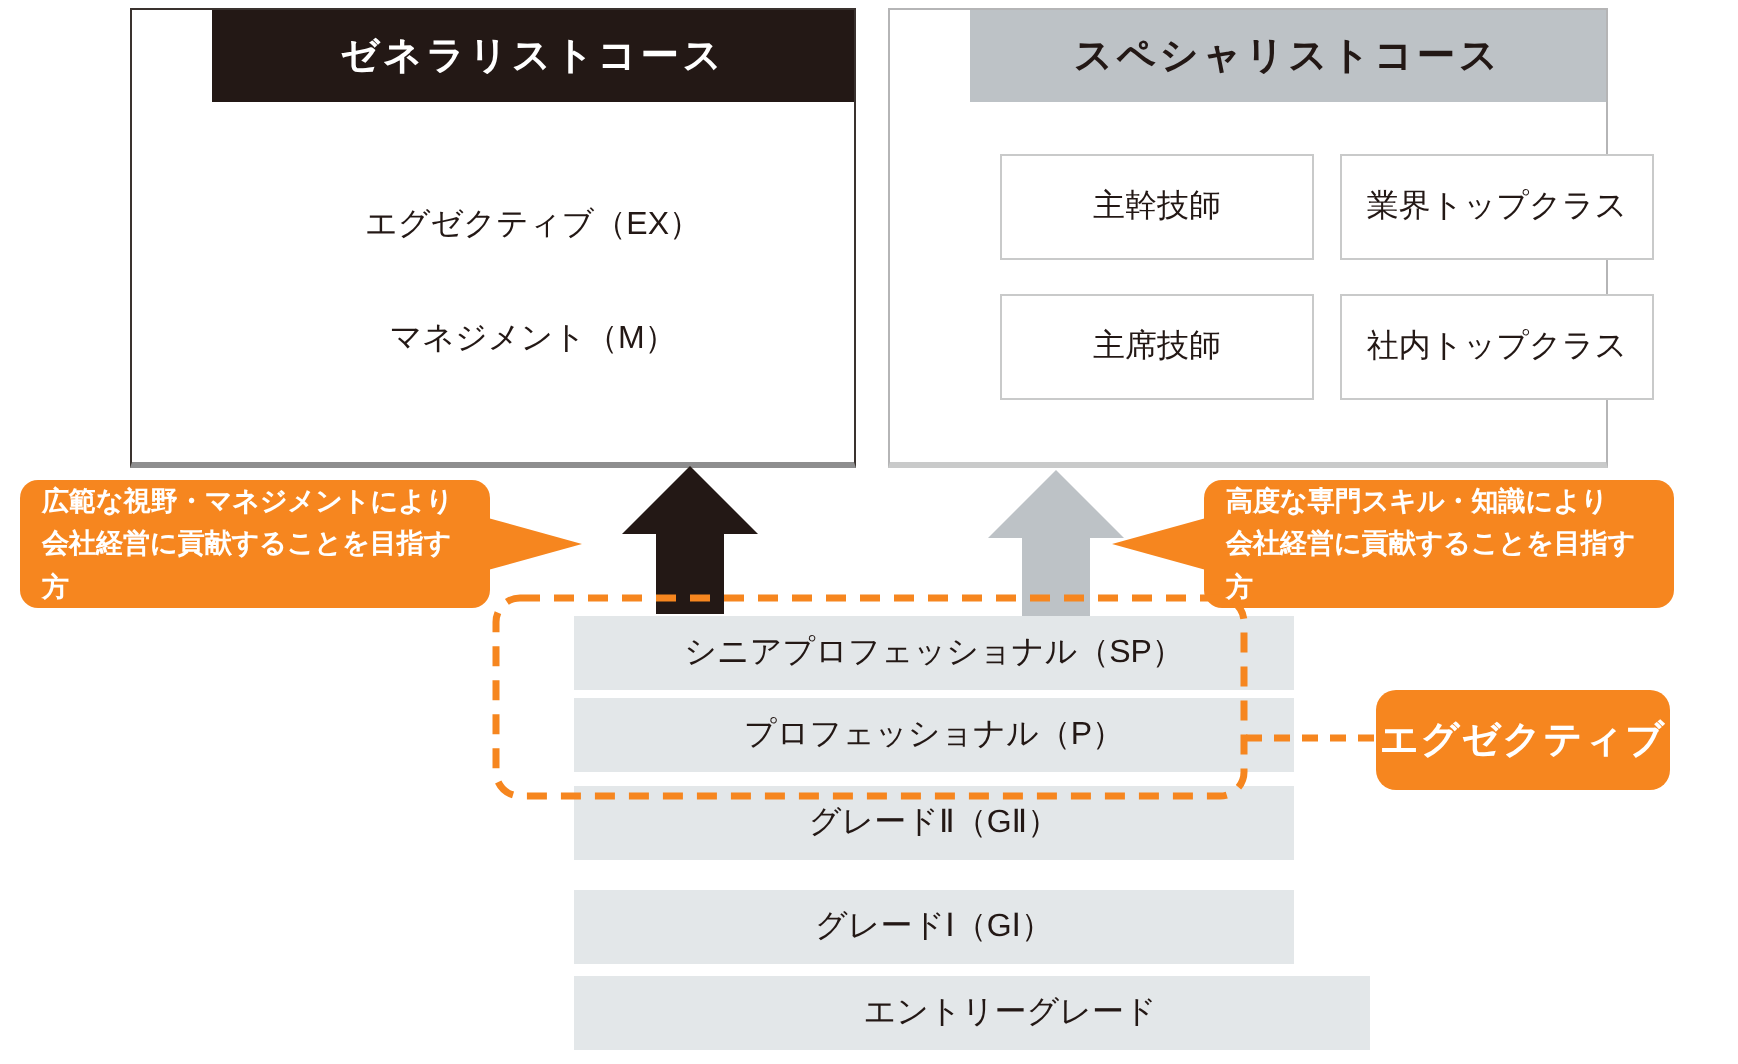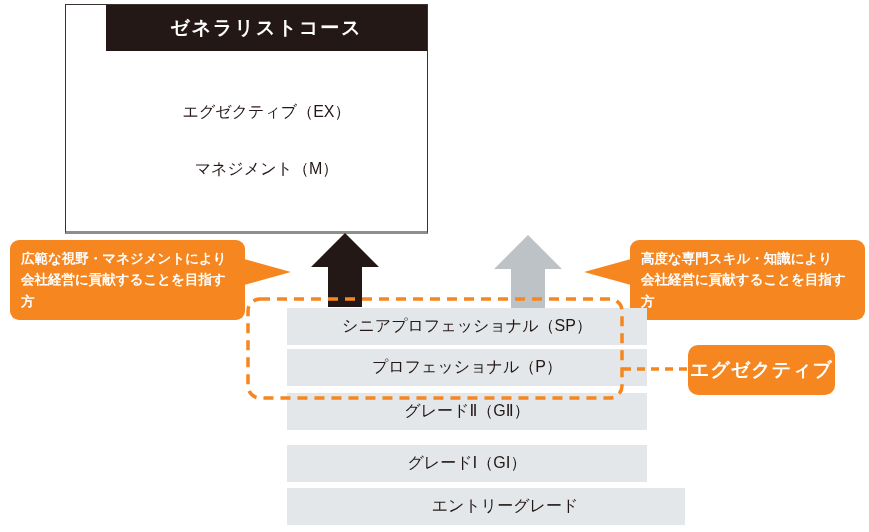--- a/index.html
+++ b/index.html
@@ -28,26 +28,26 @@
   .spec-box{
     border:1px solid #c9caca;background:#fff;display:flex;align-items:center;justify-content:center;
     font-size:16px;
   }
   
   .arrow{position:absolute;width:68px;height:74px;}
   .arrow.black{left:311px;top:233px;}
   .arrow.gray{left:494px;top:235px;}
   
   .callout{
-    position:absolute;top:240px;width:235px;height:80px;background:#f6861f;border-radius:9px;
+    position:absolute;top:240px;width:235px;height:64px;background:#f6861f;border-radius:9px;
     color:#fff;font-size:13.5px;font-weight:700;line-height:1.6;
     display:flex;flex-direction:column;justify-content:center;padding:0 11px;box-sizing:border-box;
   }
   .callout.left{left:10px;}
-  .callout.right{left:630px;}
+  .callout.right{left:602px;}
   .callout.left::after{
     content:"";position:absolute;right:-46px;top:19px;width:0;height:0;
     border-top:13px solid transparent;border-bottom:13px solid transparent;border-left:47px solid #f6861f;
   }
   .callout.right::after{
     content:"";position:absolute;left:-46px;top:19px;width:0;height:0;
     border-top:13px solid transparent;border-bottom:13px solid transparent;border-right:47px solid #f6861f;
   }
   
   .grade-bar{
@@ -73,20 +73,29 @@
 <div class="canvas">
 
   <section class="panel generalist">
     <header class="panel-header">ゼネラリストコース</header>
     <div class="generalist-body">
       <div>エグゼクティブ（EX）</div>
       <div>マネジメント（M）</div>
     </div>
   </section>
 
+  <section class="panel specialist">
+    <header class="panel-header">スペシャリストコース</header>
+    <div class="specialist-body">
+      <div class="spec-box">主幹技師</div>
+      <div class="spec-box">業界トップクラス</div>
+      <div class="spec-box">主席技師</div>
+      <div class="spec-box">社内トップクラス</div>
+    </div>
+  </section>
 
   <svg class="arrow black" viewBox="0 0 68 74">
     <polygon points="34,0 68,34 51,34 51,74 17,74 17,34 0,34" fill="#231815"></polygon>
   </svg>
   <svg class="arrow gray" viewBox="0 0 68 74">
     <polygon points="34,0 68,34 51,34 51,74 17,74 17,34 0,34" fill="#bdc2c6"></polygon>
   </svg>
 
   <div class="callout left">
     <span>広範な視野・マネジメントにより</span>

